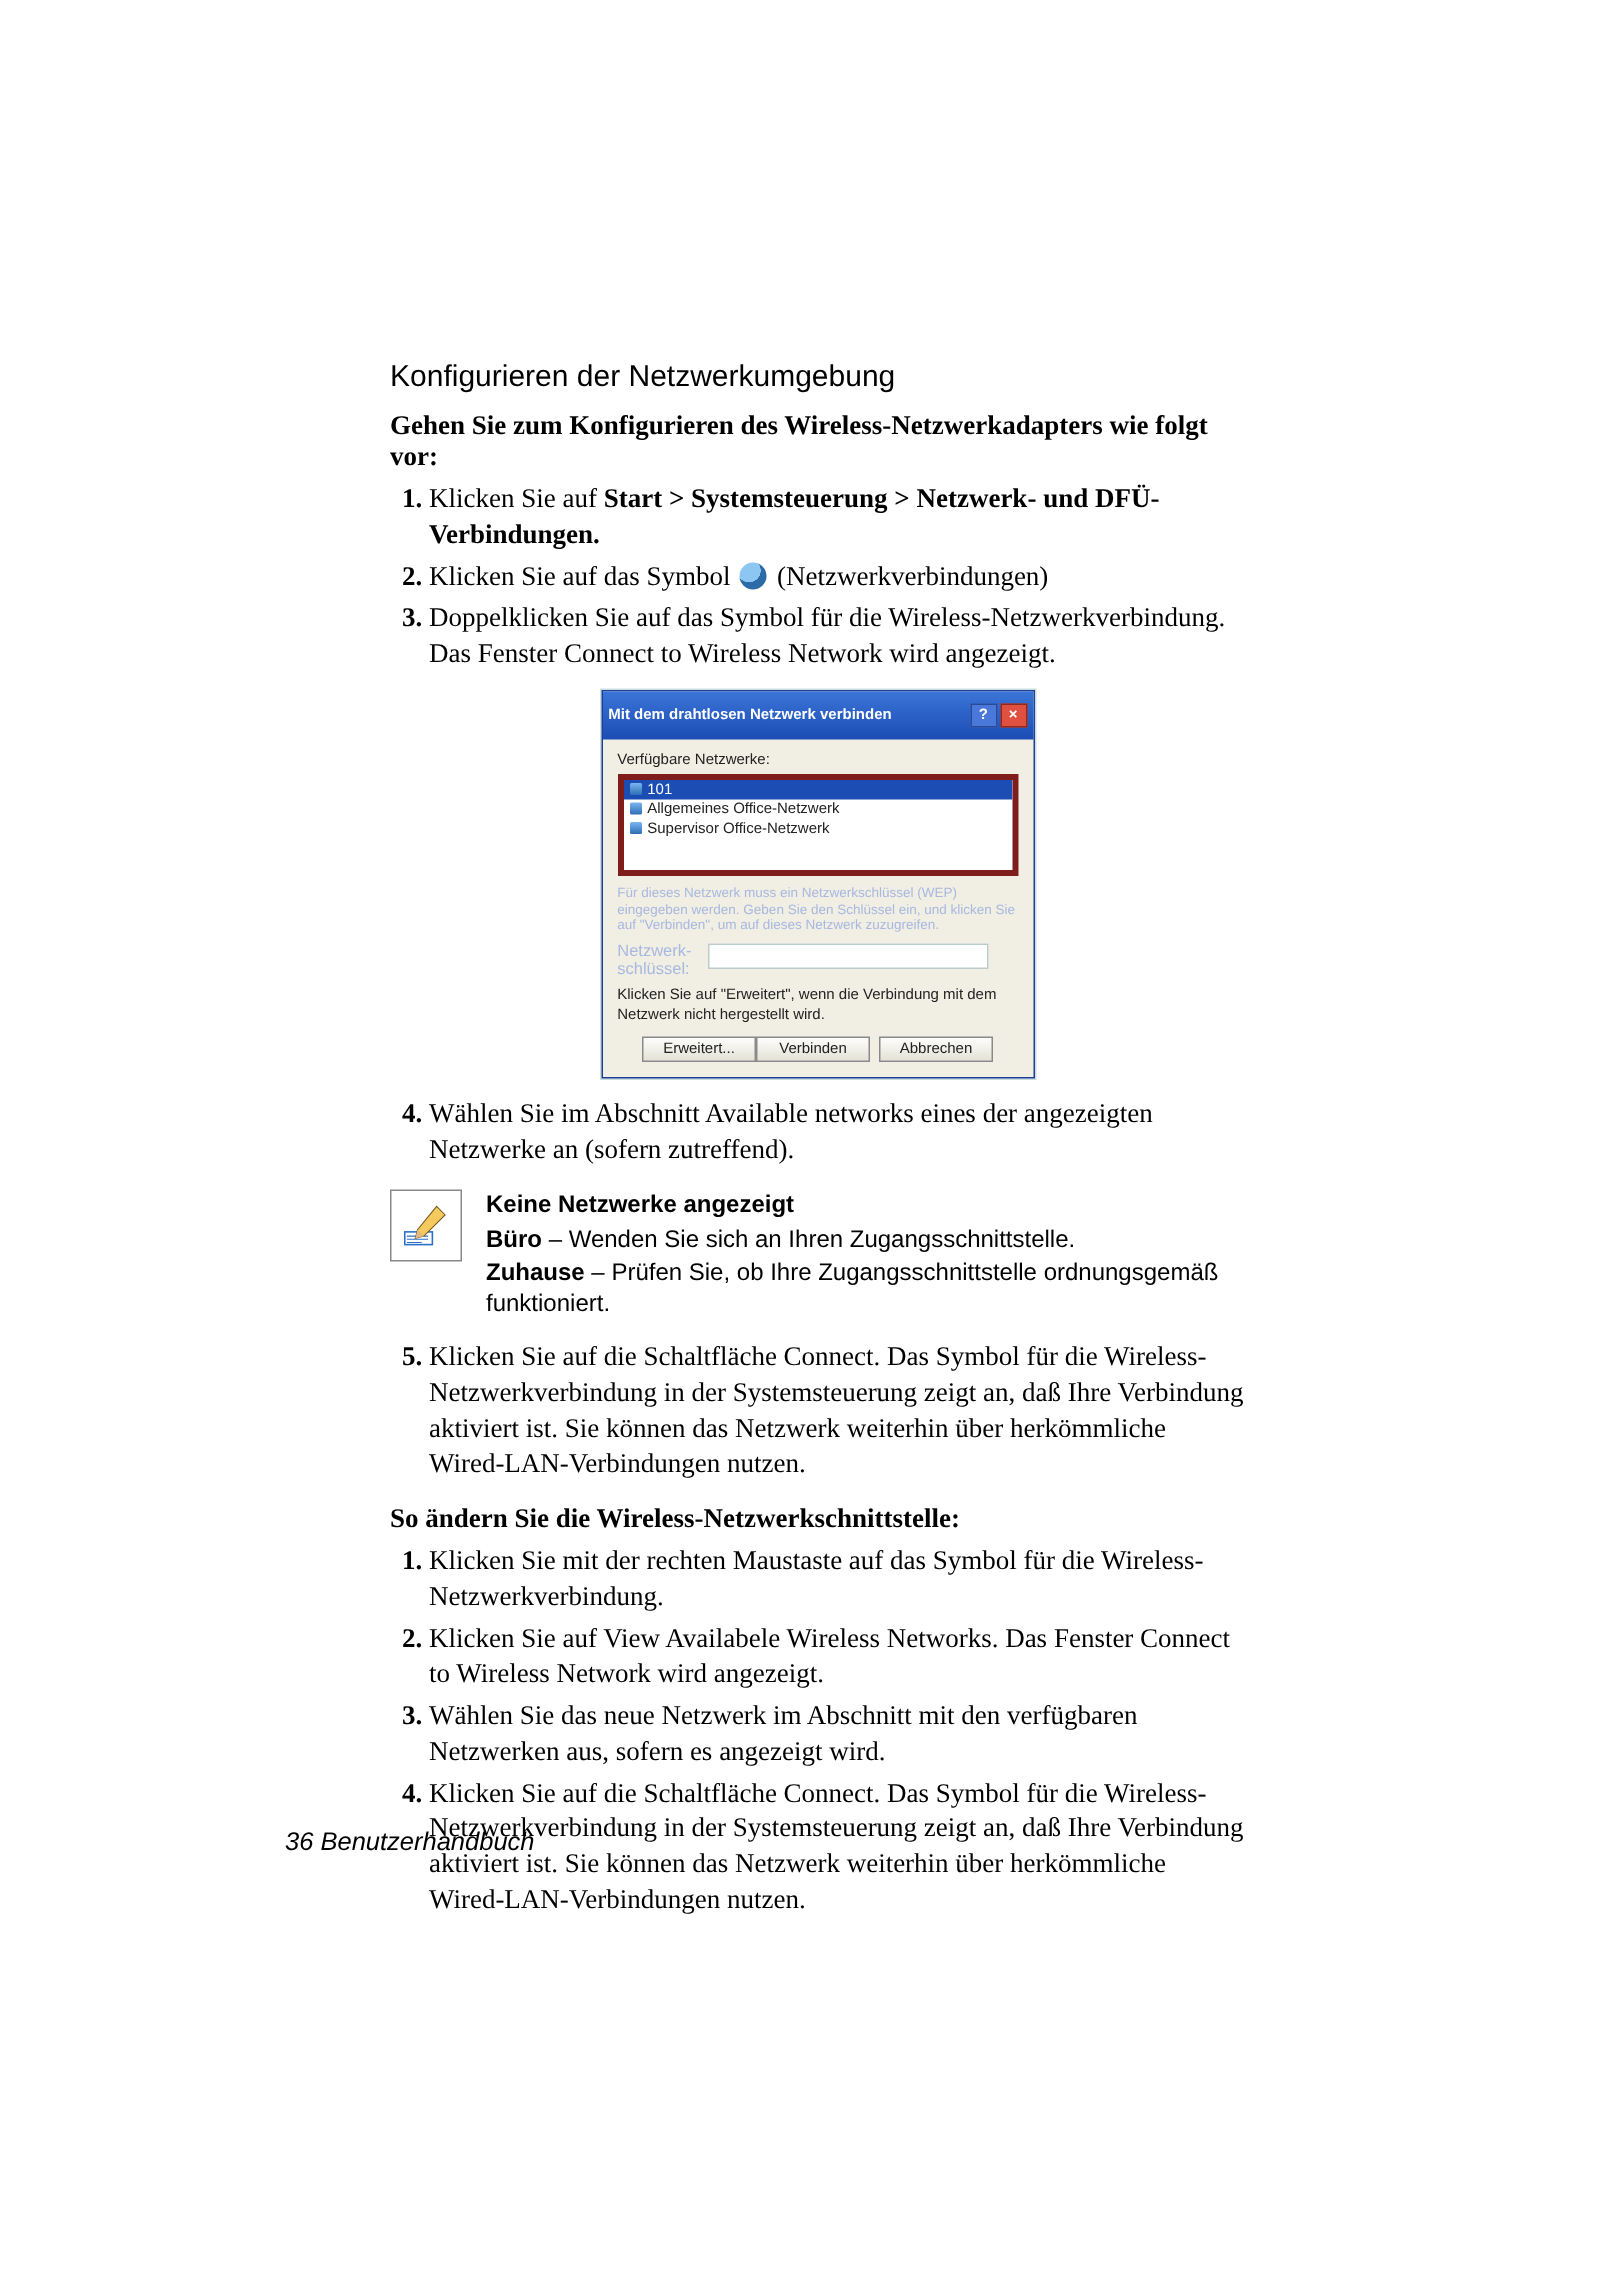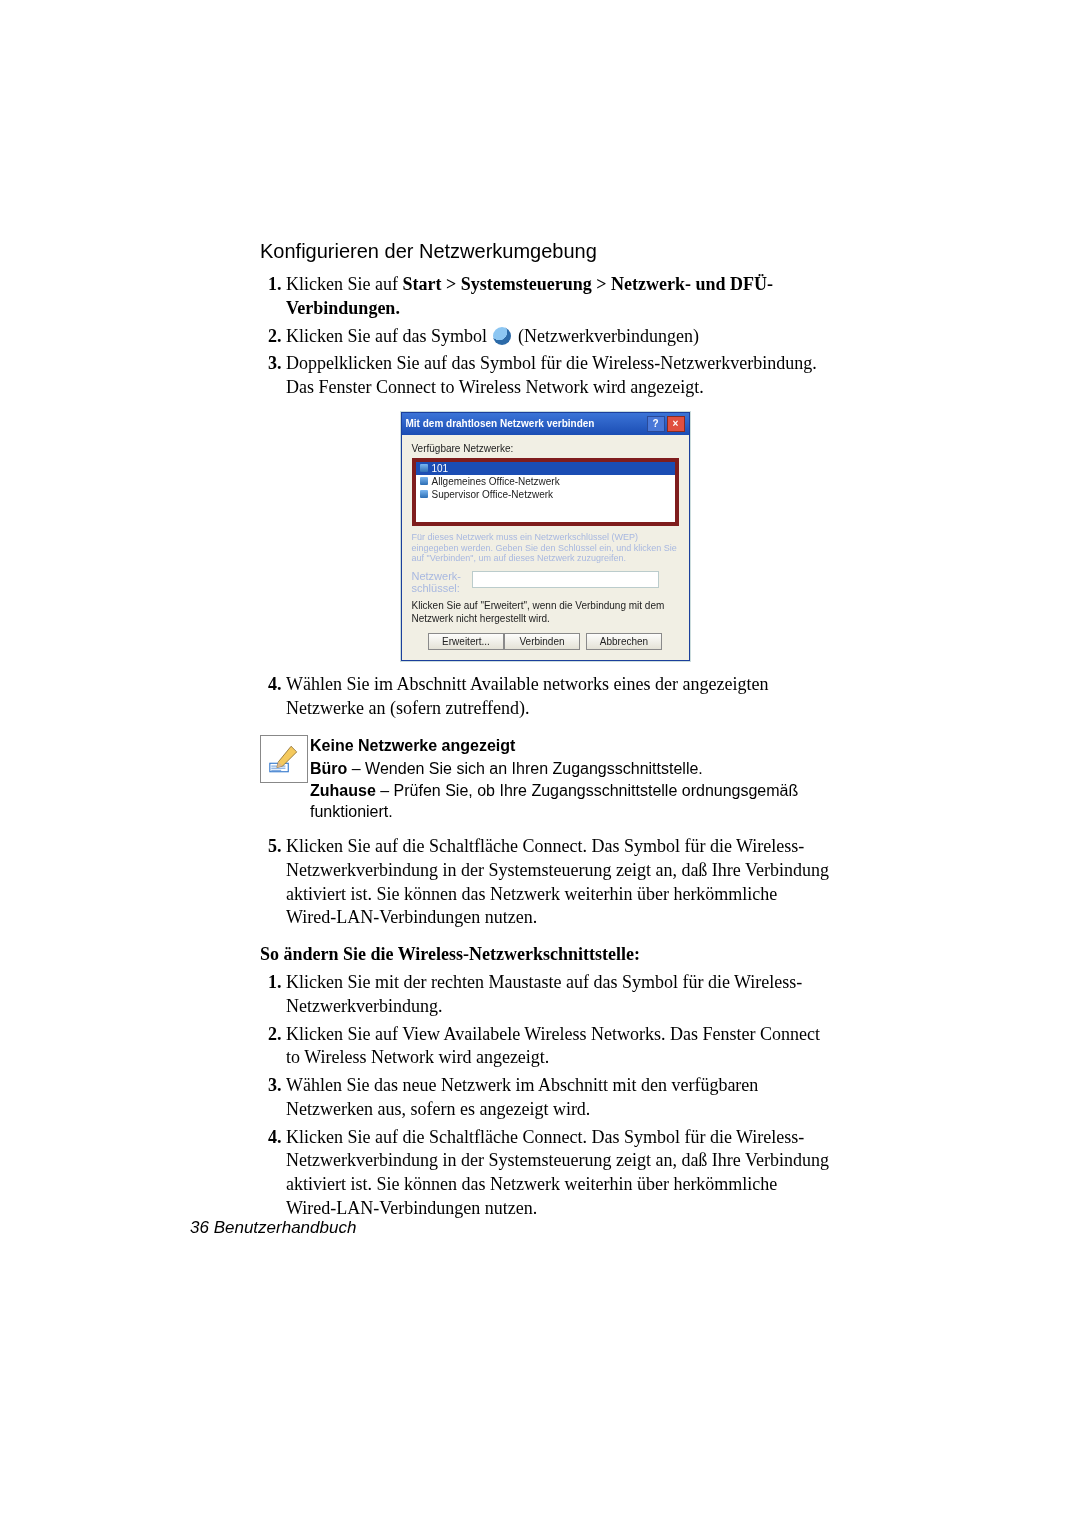--- a/index.html
+++ b/index.html
@@ -64,21 +64,21 @@
     font-family: Tahoma, Arial, sans-serif;
     font-size: 10px;
     color: #000;
     border: 1px solid #1b3f9b;
     box-shadow: 0 0 0 1px #cdd;
     background: #f1efe4;
   }
   .dialog .titlebar {
     display: flex;
     align-items: center;
-    height: 22px;
+    height: 32px;
     background: linear-gradient(#3b74d7, #1b4db4);
     color: #fff;
     font-weight: bold;
     padding: 0 4px;
   }
   .dialog .titlebar .title { flex: 1; font-size: 10px; }
   .tb-btn {
     width: 16px; height: 14px;
     margin-left: 2px;
     background: #e05040;
@@ -129,21 +129,21 @@
     border:1px solid #8a8a8a;
     background: linear-gradient(#fdfdfc,#e4e2d6);
     min-width: 62px;
     text-align:center;
   }
   .dlg-btn-group { display:flex; gap:6px; }
 
   
   .note-block {
     display: flex;
-    gap: 2px;
+    gap: 16px;
     margin: 14px 0 12px 0;
   }
   .note-icon-wrap {
     flex: 0 0 46px;
     height: 46px;
     border: 1px solid #888;
     display:flex;align-items:center;justify-content:center;
   }
   .note-icon-wrap svg { width: 34px; height: 34px; }
   .note-text {
@@ -171,20 +171,21 @@
   }
 </style>
 </head>
 <body>
 
 <div class="page">
   <div class="content">
 
     <h2 class="section-title">Konfigurieren der Netzwerkumgebung</h2>
 
+    <div class="intro-line">Gehen Sie zum Konfigurieren des Wireless-Netzwerkadapters wie folgt vor:</div>
 
     <ol class="num">
       <li>
         <span>Klicken Sie auf </span><span class="b">Start &gt; Systemsteuerung &gt; Netzwerk- und DFÜ-Verbindungen.</span>
       </li>
       <li>
         <span>Klicken Sie auf das Symbol </span><span class="globe-icon"></span><span> (Netzwerkverbindungen)</span>
       </li>
       <li>Doppelklicken Sie auf das Symbol für die Wireless-Netzwerkverbindung. Das Fenster Connect to Wireless Network wird angezeigt.</li>
     </ol>

